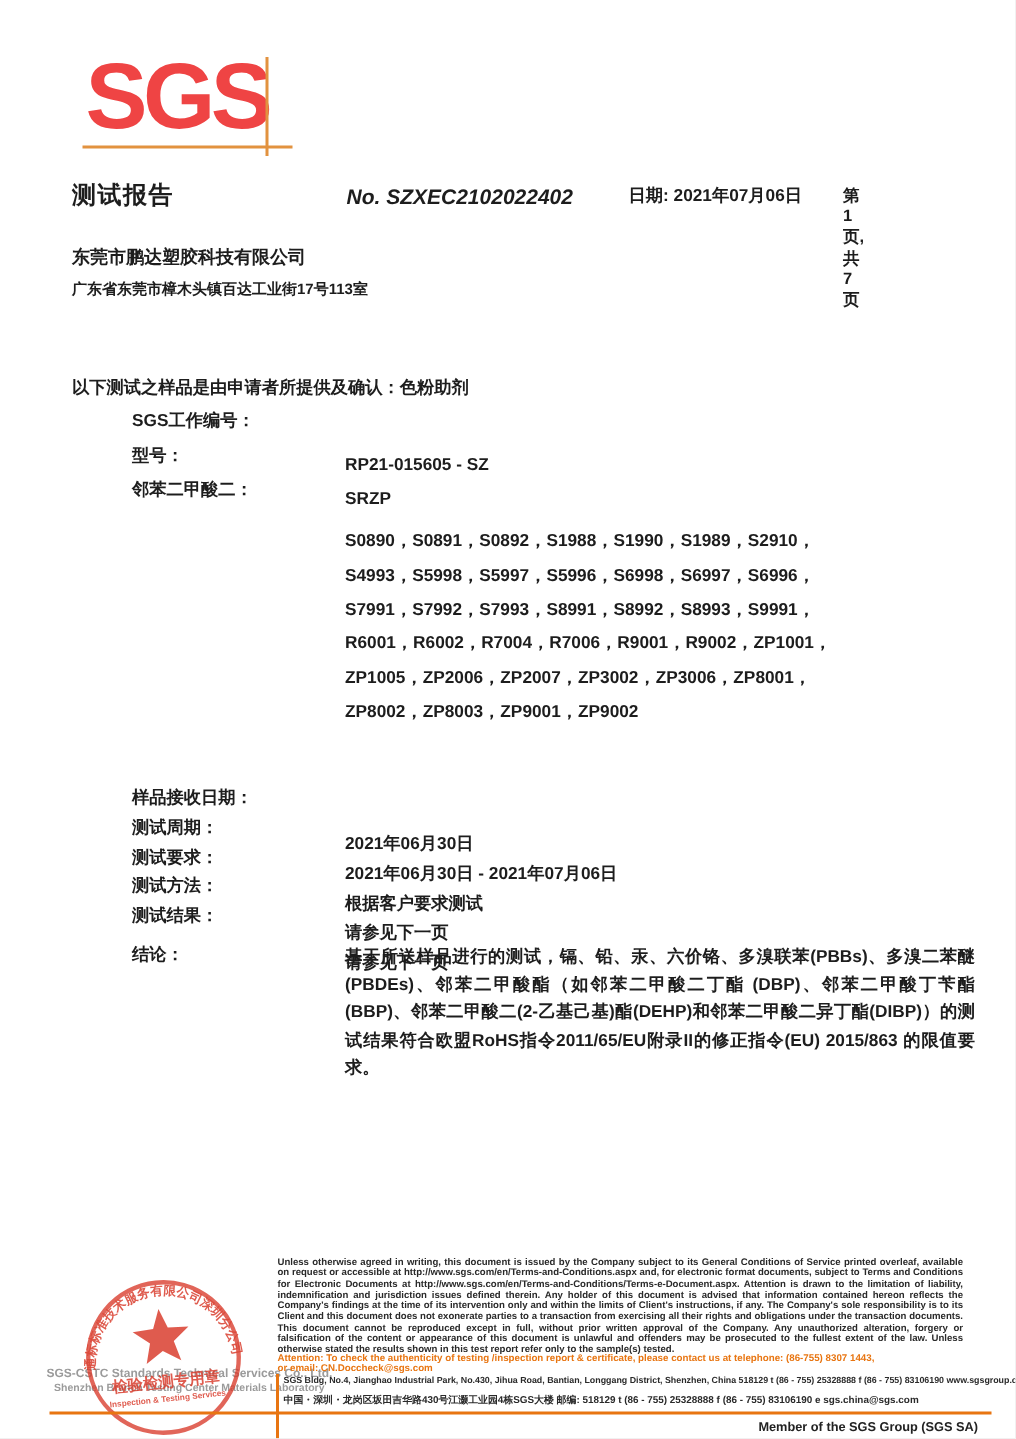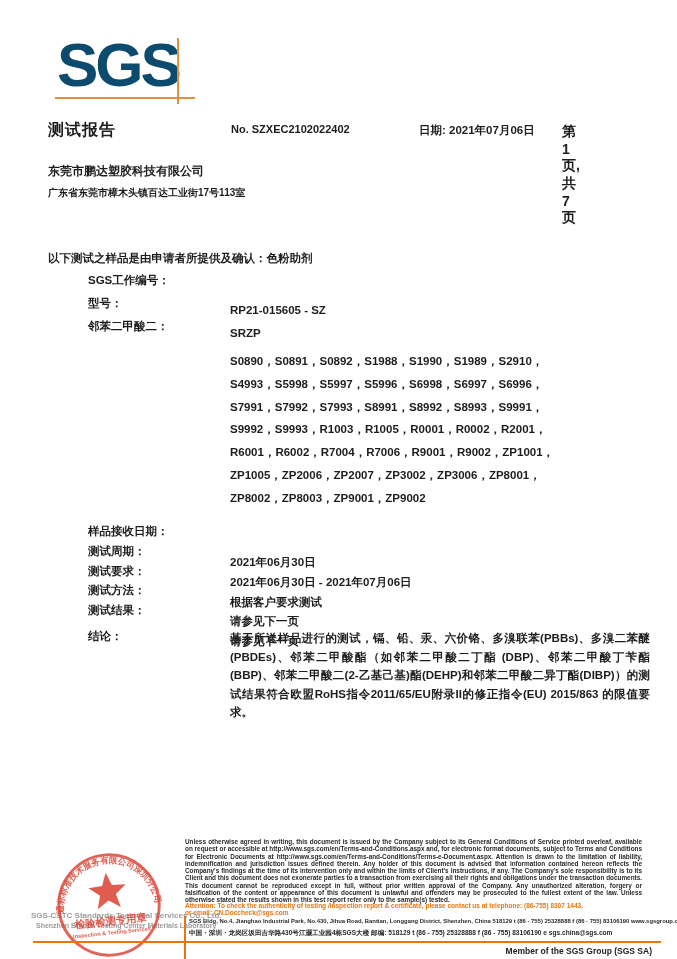--- a/index.html
+++ b/index.html
@@ -4,31 +4,31 @@
 <style>
   html,body{margin:0;padding:0;background:#e8e8e8;}
   .page{
     position:relative;width:677px;height:959px;background:#ffffff;
     margin:0 auto;overflow:hidden;
     font-family:"Liberation Sans","DejaVu Sans",sans-serif;color:#1d1d1d;
   }
   
   .logo{position:absolute;left:57px;top:30px;width:150px;height:75px;}
   .logo-text{
-    font-weight:bold;font-size:62px;line-height:70px;color:#0c4a6e;
+    font-weight:bold;font-size:62px;line-height:70px;color:#ef4444;
     letter-spacing:-3px;font-family:"Liberation Sans",sans-serif;
   }
   .logo-hline{position:absolute;left:-2px;top:67px;width:140px;height:2px;background:#e2923f;}
   .logo-vline{position:absolute;left:120px;top:8px;width:2px;height:66px;background:#e2923f;}
   
   .title-row{position:absolute;left:0;top:120px;width:578px;height:22px;}
   .doc-title{position:absolute;left:48px;top:0;font-size:16px;font-weight:bold;letter-spacing:1px;}
-  .report-no{position:absolute;left:231px;top:3px;font-size:11px;font-weight:bold;}
+  .report-no{position:absolute;left:231px;top:3px;font-size:14px;font-weight:bold;font-style:italic;}
   .report-date{position:absolute;left:419px;top:3px;font-size:11.5px;font-weight:bold;}
-  .report-page{position:absolute;left:562px;top:3px;font-size:14px;font-weight:bold;}
+  .report-page{position:absolute;left:562px;top:3px;font-size:11px;font-weight:bold;}
   
   .applicant-name{position:absolute;left:48px;top:163px;font-size:12px;font-weight:bold;}
   .applicant-addr{position:absolute;left:48px;top:186px;font-size:10px;font-weight:bold;}
   
   .statement{position:absolute;left:48px;top:251px;font-size:11.5px;font-weight:bold;}
   
   .row{position:absolute;left:48px;width:600px;font-size:11.5px;font-weight:bold;}
   .row .lbl{position:absolute;left:0;top:0;white-space:nowrap;margin-left:40px;}
   .row .val{position:absolute;left:182px;top:11px;white-space:nowrap;margin-top:20px;}
   .ref-lines div{line-height:22.8px;white-space:nowrap;}
@@ -87,21 +87,20 @@
     <span class="lbl">型号：</span>
     <span class="val">SRZP</span>
   </div>
 
   <div class="row" style="top:319px">
     <span class="lbl">邻苯二甲酸二：</span>
     <div class="val ref-lines">
       <div>S0890，S0891，S0892，S1988，S1990，S1989，S2910，</div>
       <div>S4993，S5998，S5997，S5996，S6998，S6997，S6996，</div>
       <div>S7991，S7992，S7993，S8991，S8992，S8993，S9991，</div>
-      <div>S9992，S9993，R1003，R1005，R0001，R0002，R2001，</div>
       <div>R6001，R6002，R7004，R7006，R9001，R9002，ZP1001，</div>
       <div>ZP1005，ZP2006，ZP2007，ZP3002，ZP3006，ZP8001，</div>
       <div>ZP8002，ZP8003，ZP9001，ZP9002</div>
     </div>
   </div>
 
   <div class="row" style="top:524px">
     <span class="lbl">样品接收日期：</span>
     <span class="val">2021年06月30日</span>
   </div>

